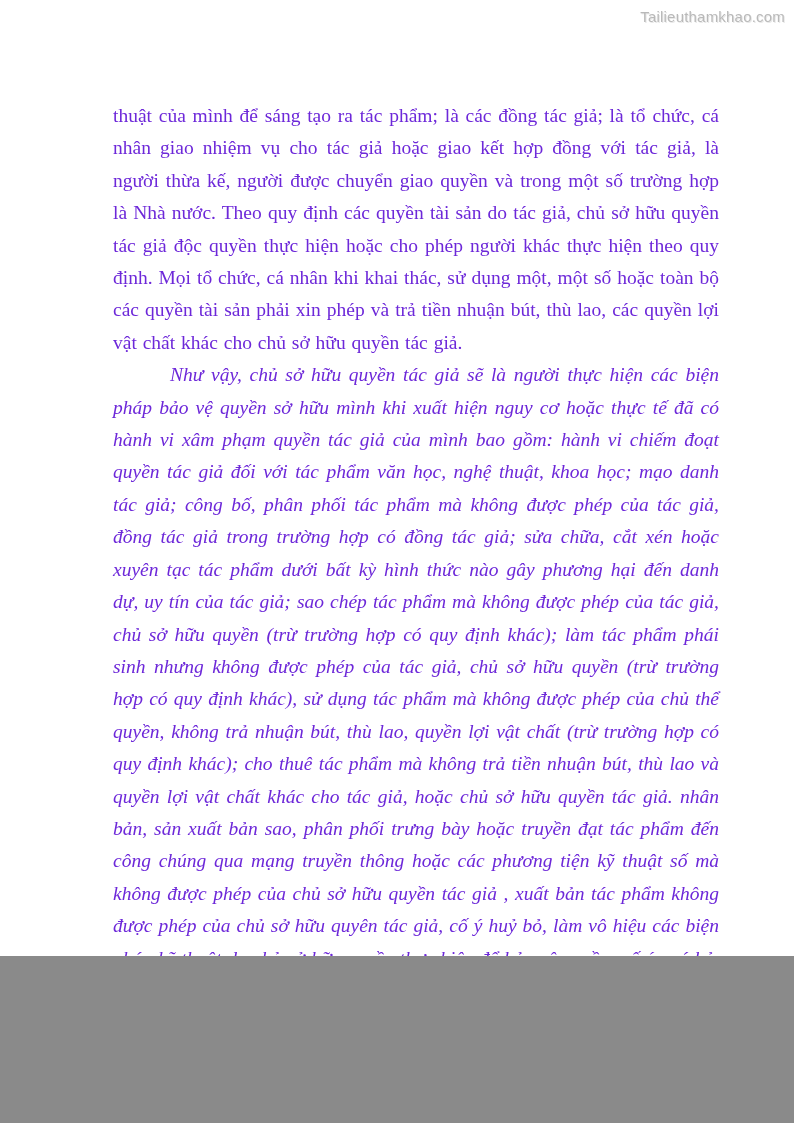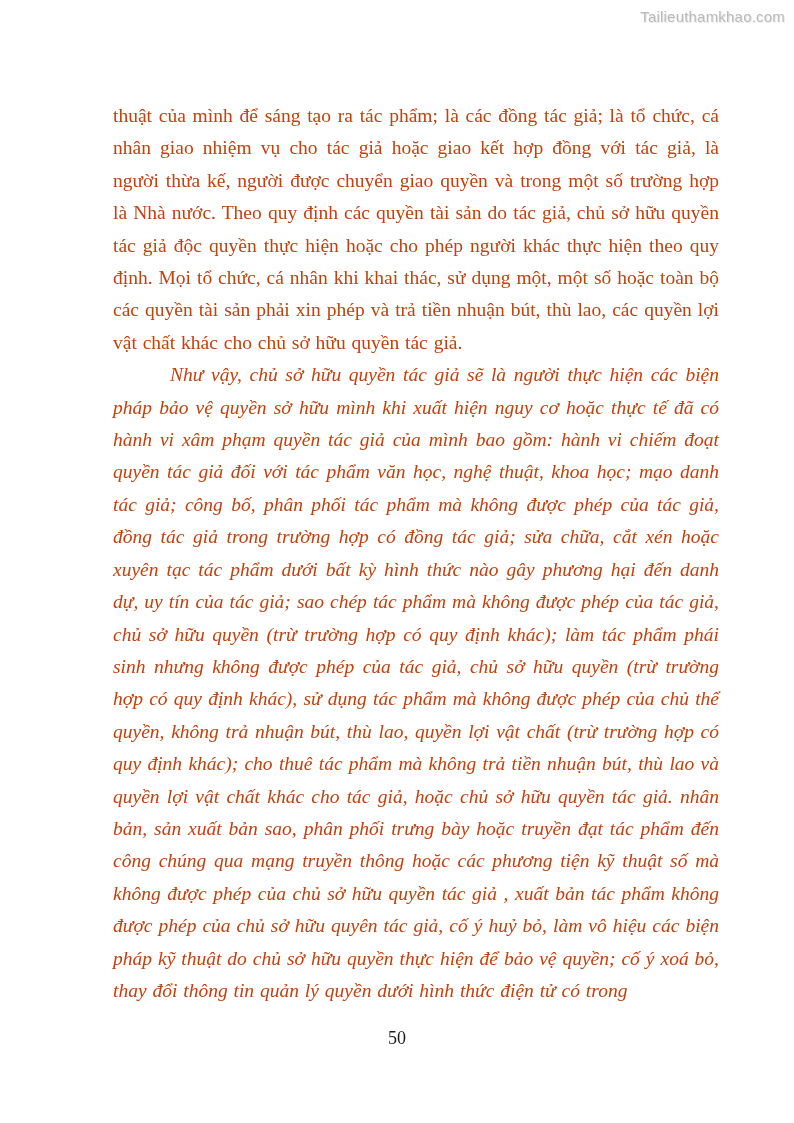--- a/index.html
+++ b/index.html
@@ -3,21 +3,21 @@
 <meta charset="utf-8">
 <style>
   html, body {
     margin: 0;
     padding: 0;
     background: #8a8a8a;
   }
   .page {
     position: relative;
     width: 794px;
-    height: 1123px;
+    height: 956px;
     margin: 0 auto;
     background: #ffffff;
     overflow: hidden;
     font-family: "Liberation Serif", "DejaVu Serif", serif;
   }
   .watermark {
     position: absolute;
     top: 8px;
     right: 9px;
     font-family: "Liberation Sans", "DejaVu Sans", sans-serif;
@@ -25,21 +25,21 @@
     color: #b9b9b9;
     letter-spacing: 0.2px;
     text-shadow: 1px 1px 0 #e8e8e8;
     user-select: none;
   }
   .content {
     position: absolute;
     left: 113px;
     top: 100px;
     width: 606px;
-    color: #c2410c;
+    color: #6d28d9;
     font-size: 19.5px;
     line-height: 32.4px;
     text-align: justify;
     word-spacing: 1px;
   }
   .para {
     margin: 0;
     padding: 0;
   }
   .para.indent {

